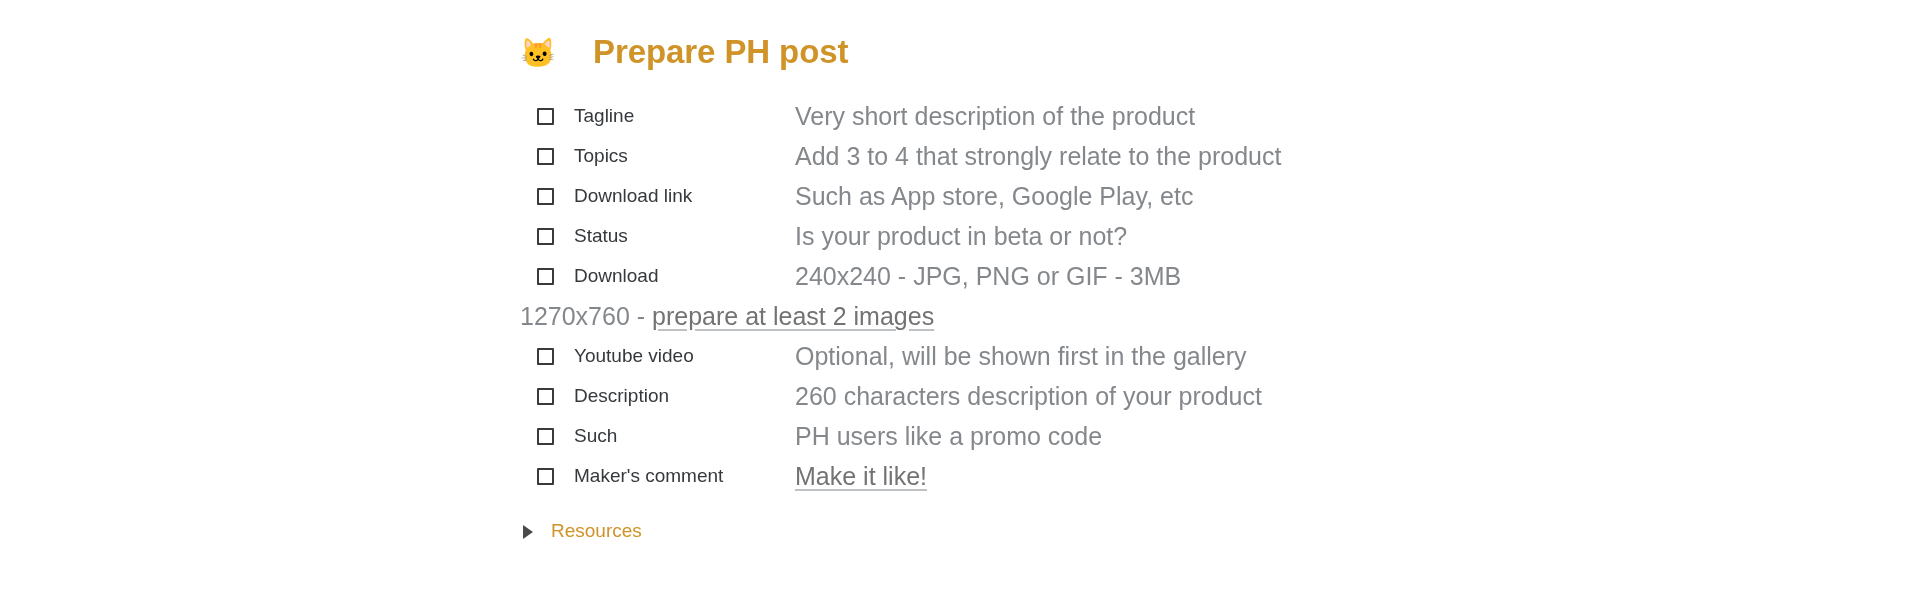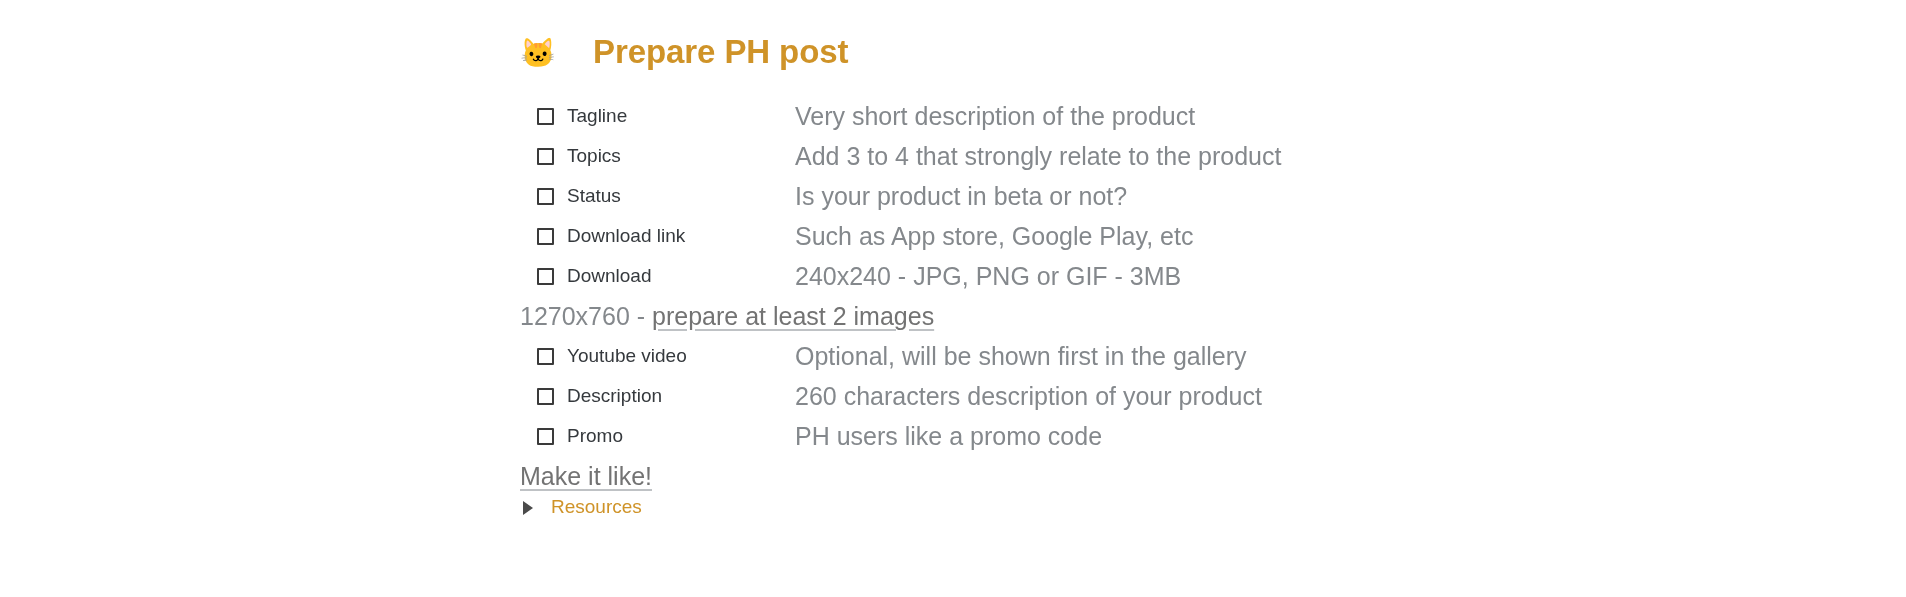--- a/index.html
+++ b/index.html
@@ -54,21 +54,21 @@
   .check-row {
     display: flex;
     align-items: center;
     height: 40px;
   }
   .check-left {
     display: flex;
     align-items: center;
     width: 258px;
     flex: 0 0 258px;
-    gap: 13px;
+    gap: 20px;
     padding-left: 17px;
   }
   .checkbox {
     width: 13px;
     height: 13px;
     border: 2px solid #3a3a3a;
     background: #ffffff;
     box-sizing: content-box;
     flex: 0 0 auto;
     border-radius: 1px;
@@ -92,20 +92,21 @@
     text-decoration-color: #bfc2c5;
     text-underline-offset: 4px;
     cursor: pointer;
   }
 
   
   .resources-row {
     display: flex;
     align-items: center;
     gap: 18px;
+    margin-top: 24px;
     padding-left: 3px;
   }
   .triangle-icon {
     width: 0;
     height: 0;
     border-left: 10px solid #4a4a4a;
     border-top: 7px solid transparent;
     border-bottom: 7px solid transparent;
     flex: 0 0 auto;
     cursor: pointer;
@@ -140,34 +141,34 @@
       <div class="check-row">
         <div class="check-left">
           <span class="checkbox"></span>
           <span class="check-label">Topics</span>
         </div>
         <div class="check-desc"><span>Add 3 to 4 that strongly relate to the product</span></div>
       </div>
       <div class="check-row">
         <div class="check-left">
           <span class="checkbox"></span>
+          <span class="check-label">Download link</span>
+        </div>
+        <div class="check-desc"><span>Such as App store, Google Play, etc</span></div>
+      </div>
+      <div class="check-row">
+        <div class="check-left">
+          <span class="checkbox"></span>
           <span class="check-label">Status</span>
         </div>
         <div class="check-desc"><span>Is your product in beta or not?</span></div>
       </div>
       <div class="check-row">
         <div class="check-left">
           <span class="checkbox"></span>
-          <span class="check-label">Download link</span>
-        </div>
-        <div class="check-desc"><span>Such as App store, Google Play, etc</span></div>
-      </div>
-      <div class="check-row">
-        <div class="check-left">
-          <span class="checkbox"></span>
           <span class="check-label">Download</span>
         </div>
         <div class="check-desc"><span>240x240 - JPG, PNG or GIF - 3MB</span></div>
       </div>
       <div class="check-row">
         <div class="check-desc"><span>1270x760 - </span><span class="desc-link">prepare at least 2 images</span></div>
       </div>
       <div class="check-row">
         <div class="check-left">
           <span class="checkbox"></span>
@@ -178,25 +179,29 @@
       <div class="check-row">
         <div class="check-left">
           <span class="checkbox"></span>
           <span class="check-label">Description</span>
         </div>
         <div class="check-desc"><span>260 characters description of your product</span></div>
       </div>
       <div class="check-row">
         <div class="check-left">
           <span class="checkbox"></span>
-          <span class="check-label">Promo</span>
+          <span class="check-label">Such</span>
         </div>
         <div class="check-desc"><span>PH users like a promo code</span></div>
       </div>
       <div class="check-row">
+        <div class="check-left">
+          <span class="checkbox"></span>
+          <span class="check-label">Maker's comment</span>
+        </div>
         <div class="check-desc"><span class="desc-link">Make it like!</span></div>
       </div>
     </div>
 
   <div class="resources-row">
     <span class="triangle-icon"></span>
     <span class="resources-label">Resources</span>
   </div>
 
 </div>

